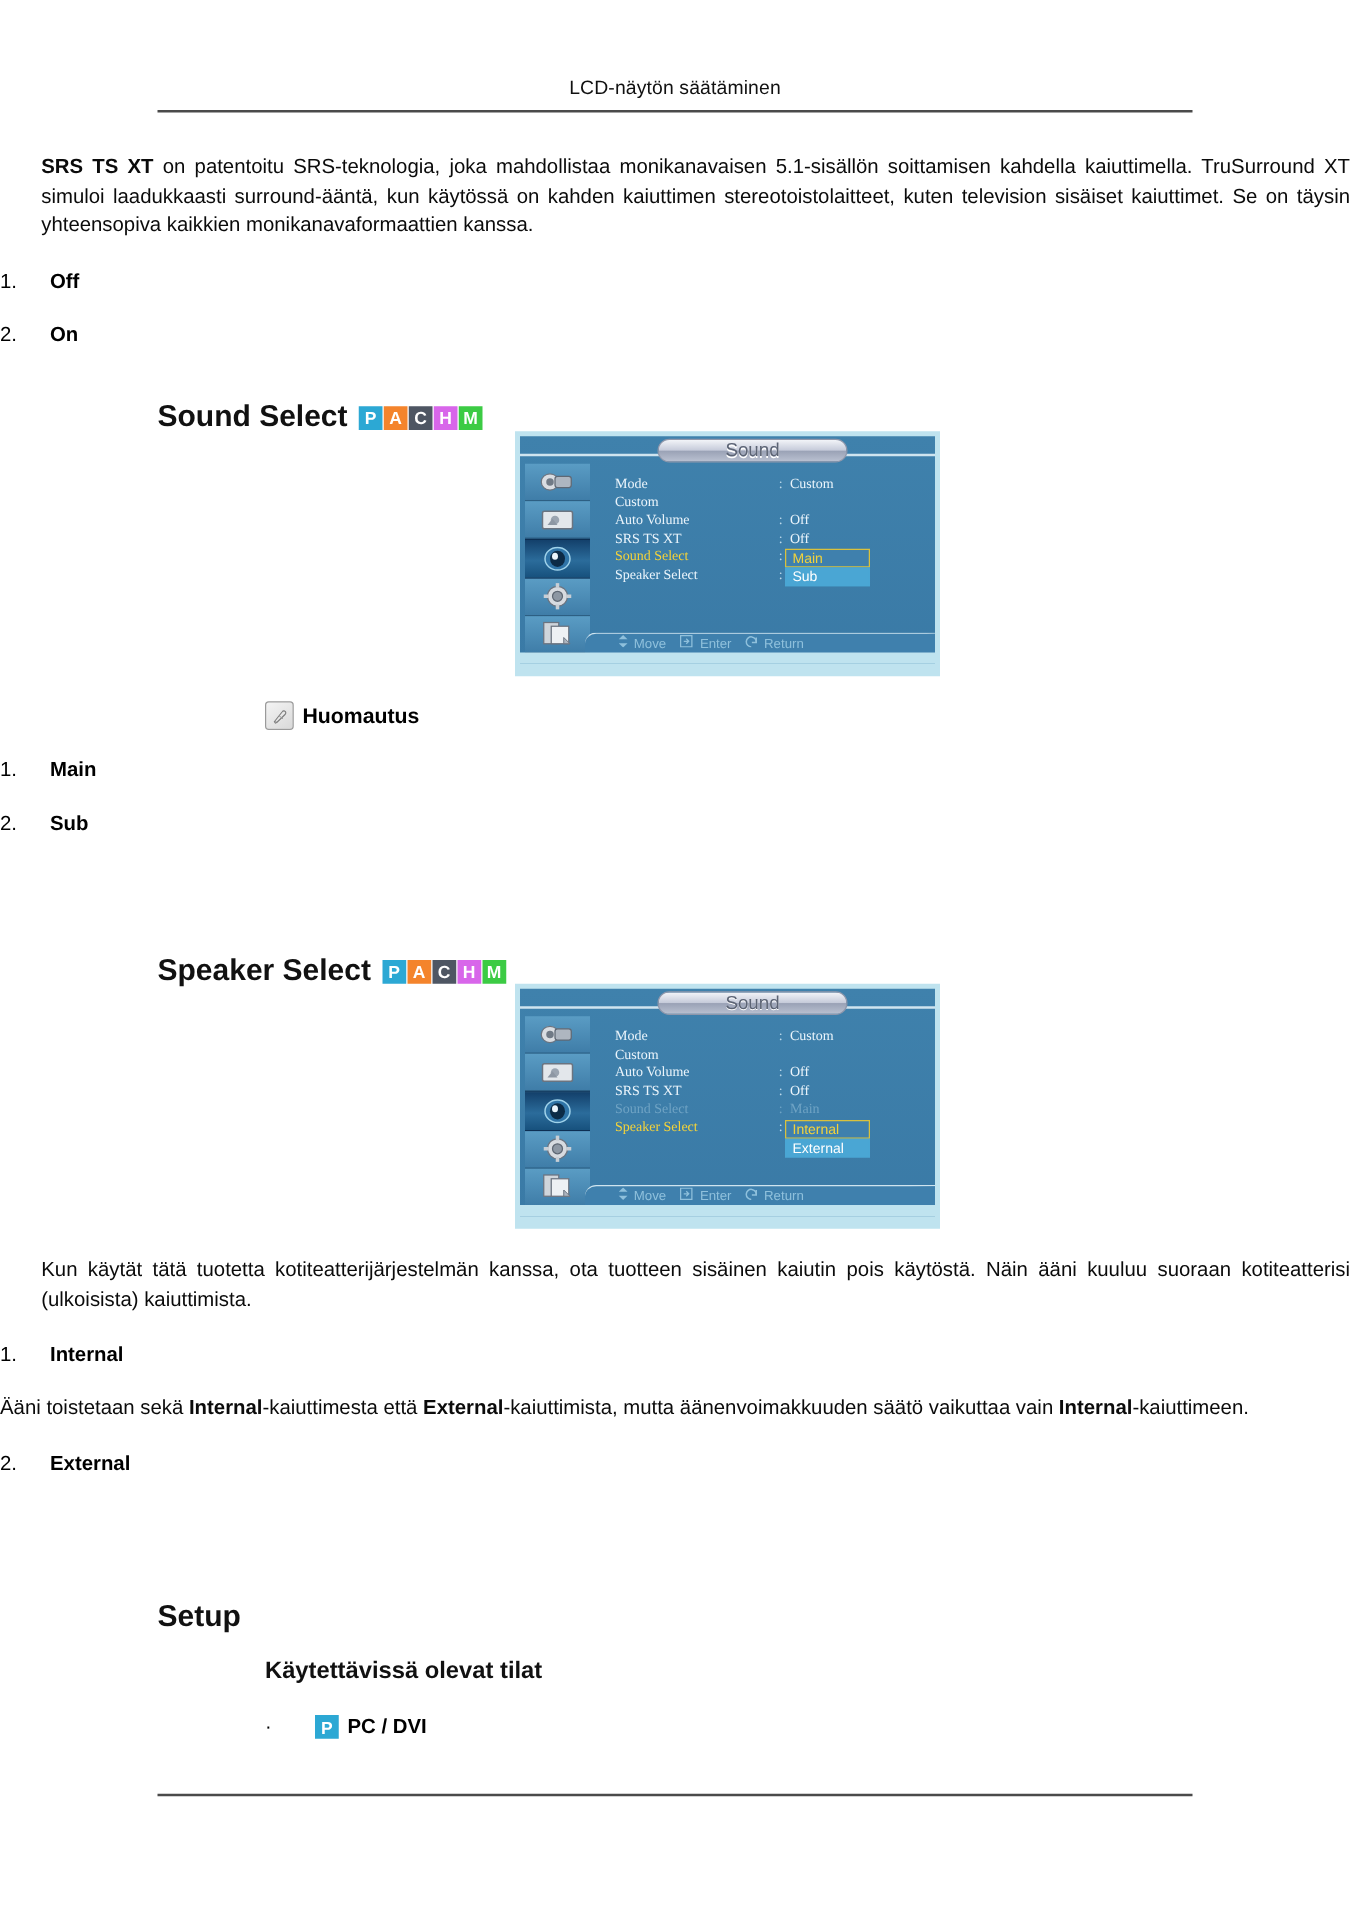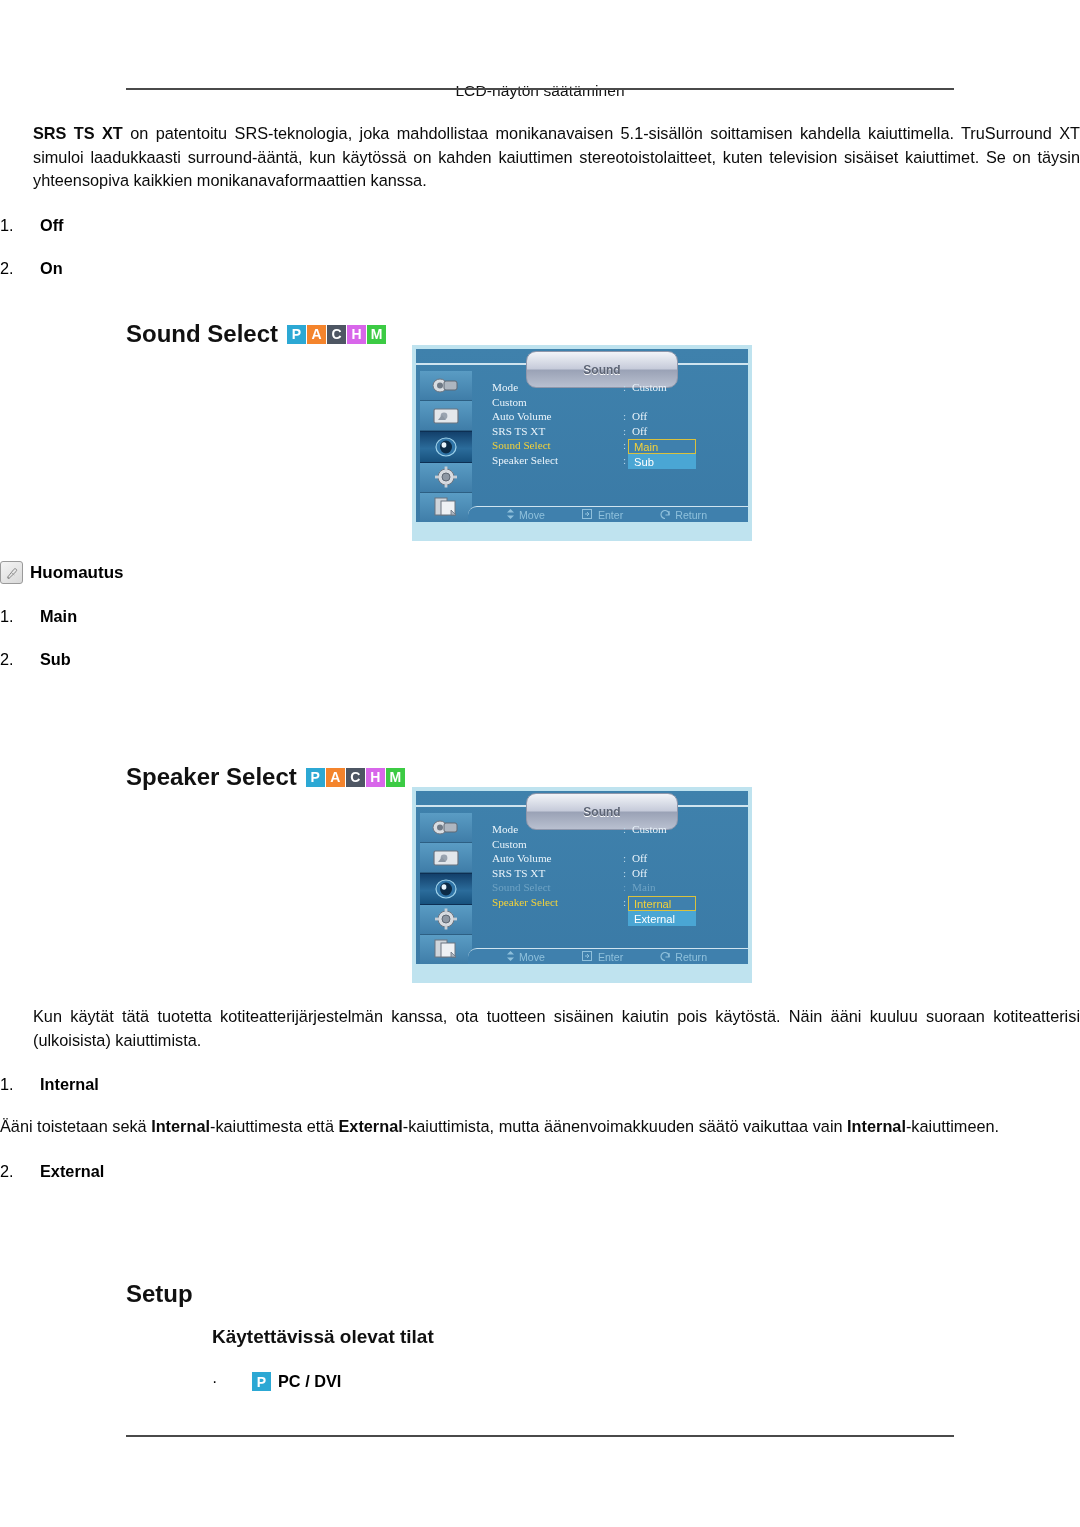--- a/index.html
+++ b/index.html
@@ -25,21 +25,20 @@
   
   .running-head {
     position: absolute;
     top: 62px;
     left: 0;
     width: 1080px;
     text-align: center;
     font-size: 15.5px;
     color: #111;
     letter-spacing: 0.1px;
-    margin-top: 20px;
   }
   .rule-top {
     position: absolute;
     top: 88px;
     left: 126px;
     width: 828px;
     height: 0;
     border-top: 2px solid #4a4a4a;
   }
   .rule-bottom {
@@ -118,20 +117,21 @@
     display: inline-flex; align-items: center; justify-content: center;
     color: #fff; font-size: 14px; font-weight: bold;
     vertical-align: middle;
   }
 
   
   .note-row {
     display: flex;
     align-items: center;
     gap: 7px;
+    margin-left: 212px;
     margin-top: 1px;
   }
   .note-icon {
     width: 21px;
     height: 21px;
     border: 1px solid #9a9a9a;
     border-radius: 3px;
     background: linear-gradient(145deg,#f4f4f4 0%, #d9d9d9 100%);
     display: inline-flex;
     align-items: center;
@@ -175,30 +175,30 @@
     background: linear-gradient(180deg,#3f81ac 0%, #3a7aa6 100%);
   }
   .osd-topline {
     position: absolute;
     left: 0; top: 14px; width: 332px; height: 2px;
     background: #cfe4ef;
   }
   .osd-title {
     position: absolute;
     left: 110px; top: 2px;
-    width: 152px; height: 37px;
+    width: 152px; height: 19px;
     border-radius: 10px;
     background: linear-gradient(180deg,#f2f4f8 0%, #c6cbda 48%, #9aa2b6 52%, #b9c0d0 100%);
     border: 1px solid #8f97ab;
     box-sizing: border-box;
     display: flex;
     align-items: center;
     justify-content: center;
-    font-size: 12px;
-    font-weight: bold;
+    font-size: 15px;
+    font-weight: normal;
     color: #5b6374;
     text-shadow: 0 1px 0 #ffffff;
   }
   .osd-sidebar {
     position: absolute;
     left: 4px; top: 22px;
     width: 52px; height: 152px;
     display: flex;
     flex-direction: column;
   }
@@ -267,24 +267,24 @@
   .osd-footer .tab {
     position: absolute;
     left: 52px; bottom: 9px;
     width: 280px; height: 15px;
     background: #3f80ad;
     border-top: 1px solid #cfe4ef;
     border-top-left-radius: 9px;
   }
   .osd-footer .keys {
     position: absolute;
-    left: 90px; bottom: 10px;
-    display: flex;
-    align-items: center;
-    gap: 37px;
+    left: 78px; bottom: 10px;
+    display: flex;
+    align-items: center;
+    gap: 11px;
     font-size: 10.6px;
     color: #8fc0dc;
     justify-content: space-between;
   }
   .osd-footer .key { display: flex; align-items: center; gap: 4px; }
 
   .osd-bottomband {
     position: absolute;
     left: 0; bottom: 0; width: 332px; height: 9px;
     background: #bfe3ef;

